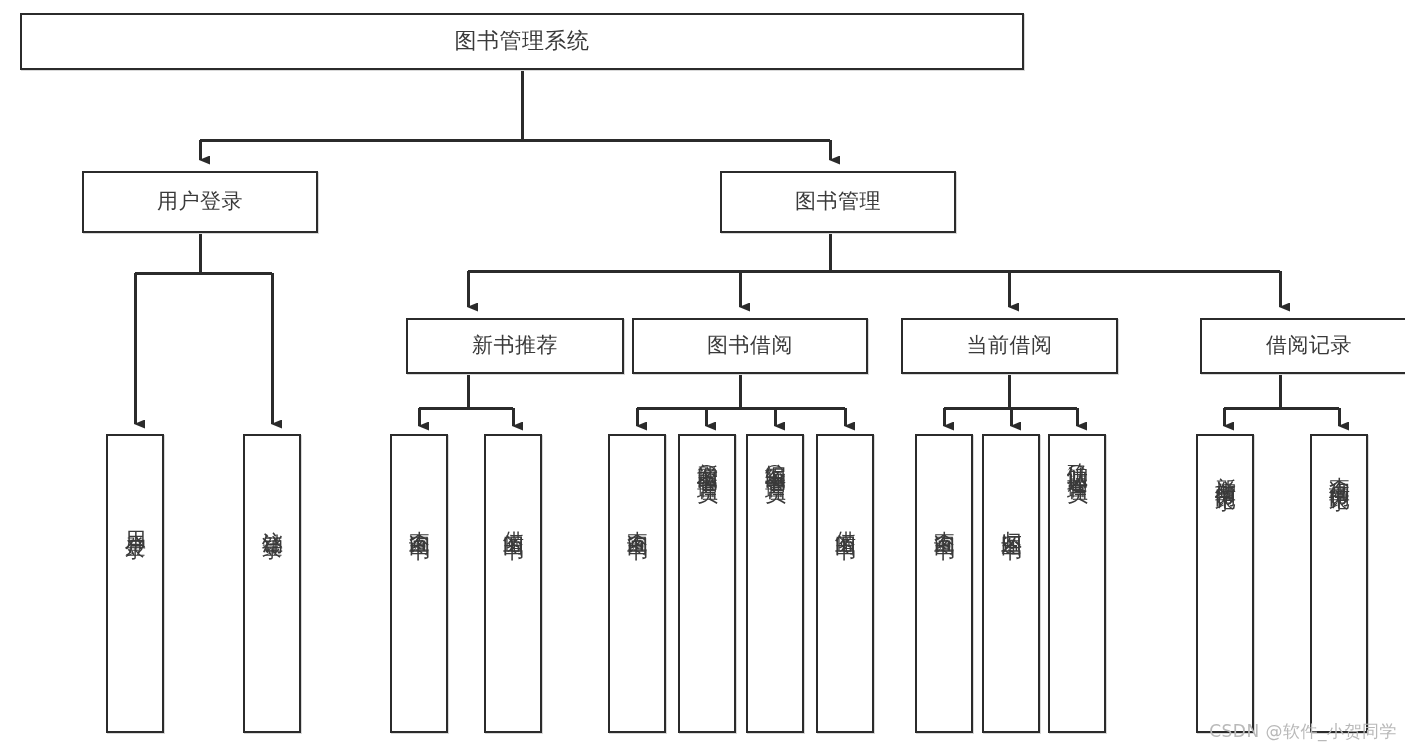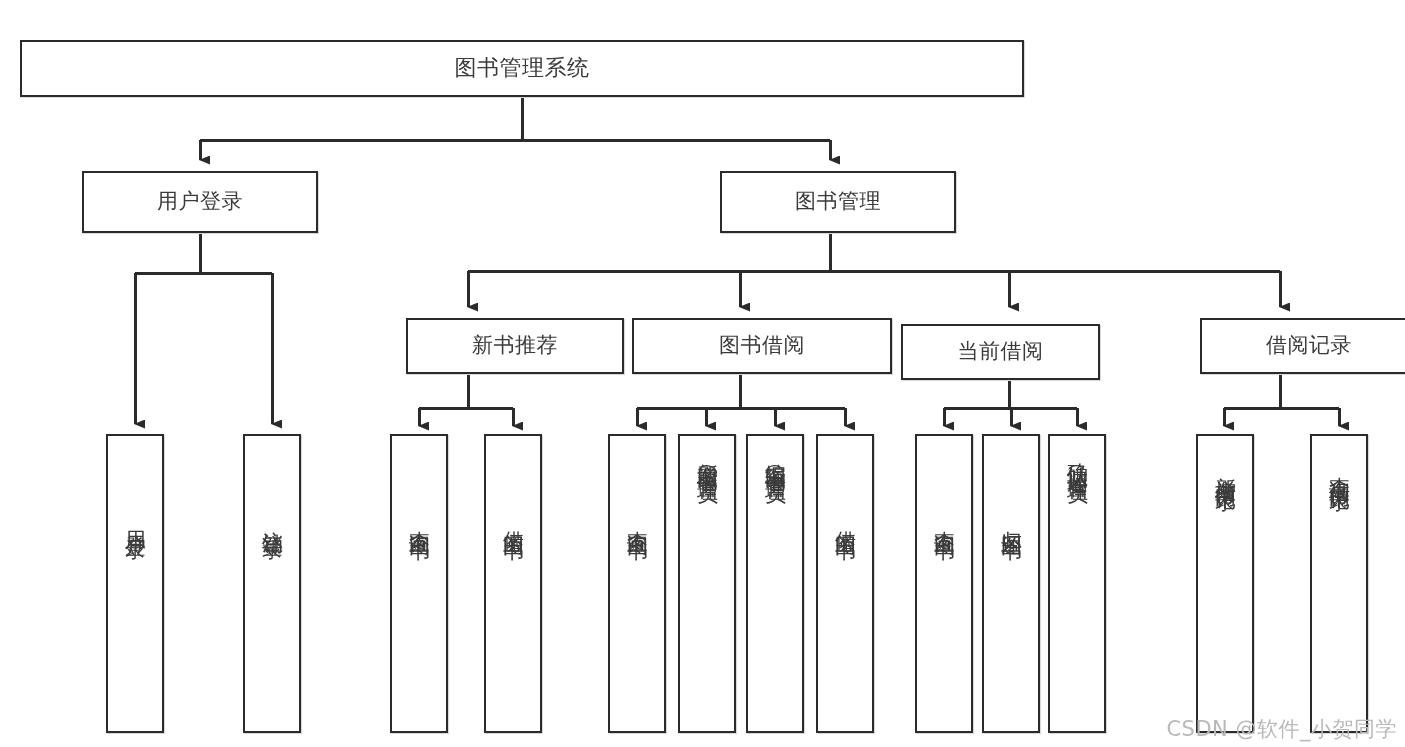--- a/index.html
+++ b/index.html
@@ -72,21 +72,21 @@
   .node.v.tallish .node-label {
     margin-top: 18px;
   }
   .node.v.full .node-label {
     margin-top: 4px;
   }
   .watermark {
     position: absolute;
     right: 8px;
     bottom: 4px;
-    font-size: 21px;
+    font-size: 17px;
     color: #b9b9b9;
     letter-spacing: 0.5px;
     z-index: 3;
     user-select: none;
     white-space: nowrap;
   }
 </style>
 </head>
 <body>
 
@@ -135,41 +135,41 @@
       <path d="M1011,408 L1011,426" marker-end="url(#arrowhead)"></path>
       <path d="M1077,408 L1077,426" marker-end="url(#arrowhead)"></path>
 
       <path d="M1280,374 L1280,408"></path>
       <path d="M1224,408 L1339,408"></path>
       <path d="M1224,408 L1224,426" marker-end="url(#arrowhead)"></path>
       <path d="M1339,408 L1339,426" marker-end="url(#arrowhead)"></path>
     </g>
   </svg>
 
-  <div class="node h root" style="left:20px; top:13px; width:1004px; height:57px;margin-top:27px;">
+  <div class="node h root" style="left:20px; top:13px; width:1004px; height:57px;">
     <span class="node-label">图书管理系统</span>
   </div>
 
   <div class="node h" style="left:82px; top:171px; width:236px; height:62px;">
     <span class="node-label">用户登录</span>
   </div>
 
   <div class="node h" style="left:712px; top:171px; width:236px; height:62px;margin-left:8px;">
     <span class="node-label">图书管理</span>
   </div>
 
   <div class="node h" style="left:360px; top:318px; width:218px; height:56px;margin-left:46px;">
     <span class="node-label">新书推荐</span>
   </div>
 
-  <div class="node h" style="left:632px; top:318px; width:260px; height:56px;">
+  <div class="node h" style="left:632px; top:318px; width:236px; height:56px;">
     <span class="node-label">图书借阅</span>
   </div>
 
-  <div class="node h" style="left:901px; top:318px; width:199px; height:56px;margin-top:6px;">
+  <div class="node h" style="left:901px; top:318px; width:217px; height:56px;">
     <span class="node-label">当前借阅</span>
   </div>
 
   <div class="node h" style="left:1172px; top:318px; width:218px; height:56px;margin-left:28px;">
     <span class="node-label">借阅记录</span>
   </div>
 
   <div class="node v short" style="left:106px; top:434px; width:58px; height:299px;">
     <span class="node-label">用户登录</span>
   </div>

